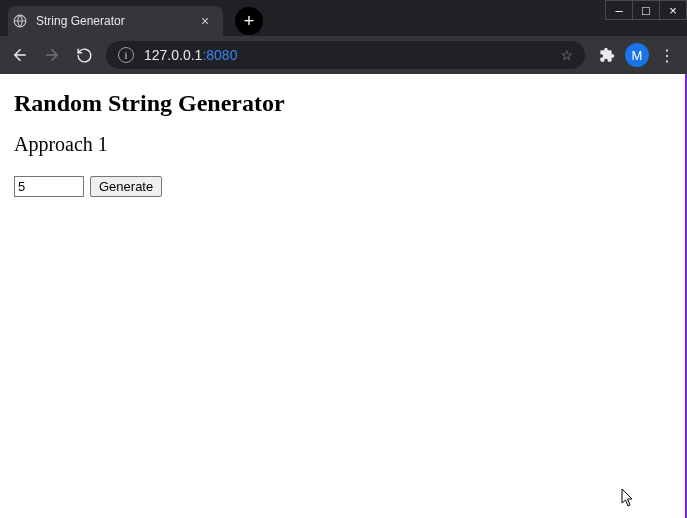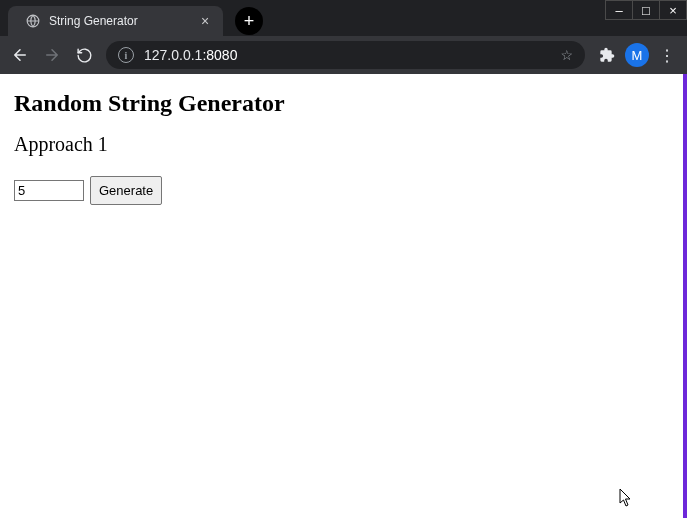--- a/index.html
+++ b/index.html
@@ -44,21 +44,21 @@
       display: flex;
       align-items: flex-end;
       padding-left: 8px;
       padding-top: 6px;
     }
     .tab {
       background: #35363a;
       color: #e8eaed;
       height: 30px;
       border-radius: 8px 8px 0 0;
-      padding: 0 10px 0 17px;
+      padding: 0 10px 0 4px;
       display: flex;
       align-items: center;
       gap: 8px;
       font-size: 12px;
       min-width: 215px;
       position: relative;
     }
     .tab .favicon {
       width: 16px;
       height: 16px;
@@ -130,21 +130,21 @@
       border-radius: 50%;
       display: flex;
       align-items: center;
       justify-content: center;
       color: #9aa0a6;
       font-size: 10px;
       font-weight: bold;
       font-family: Georgia, serif;
     }
     .url-text { flex: 1; white-space: nowrap; overflow: hidden; }
-    .url-text .faded { color: #ffffff; }
+    .url-text .faded { color: #3b82f6; }
     .addressbar .star { color: #9aa0a6; }
     .ext-icon {
       width: 28px;
       height: 28px;
       display: flex;
       align-items: center;
       justify-content: center;
       color: #e8eaed;
     }
     .profile-badge {
@@ -170,21 +170,21 @@
     }
 
     
     .viewport {
       background: #fff;
       height: calc(518px - 36px - 38px);
       padding: 16px 14px;
       font-family: "Times New Roman", Times, serif;
       color: #000;
       position: relative;
-      border-right: 4px solid #6d28d9;
+      border-right: 2px solid #6d28d9;
     }
     .viewport h1 {
       margin: 0 0 16px 0;
       font-size: 24px;
       font-weight: bold;
     }
     .subtitle {
       margin: 0 0 20px 0;
       font-size: 20px;
     }
@@ -198,21 +198,21 @@
       font-size: 13px;
       height: 21px;
       width: 70px;
       border: 1px solid #767676;
       padding: 1px 3px;
       background: #fff;
     }
     .gen-btn {
       font-family: Arial, sans-serif;
       font-size: 13px;
-      height: 29px;
+      height: 21px;
       background: #efefef;
       border: 1px solid #767676;
       border-radius: 2px;
       padding: 1px 8px;
     }
     .cursor {
       position: absolute;
       right: 50px;
       bottom: 6px;
       color: #000;

